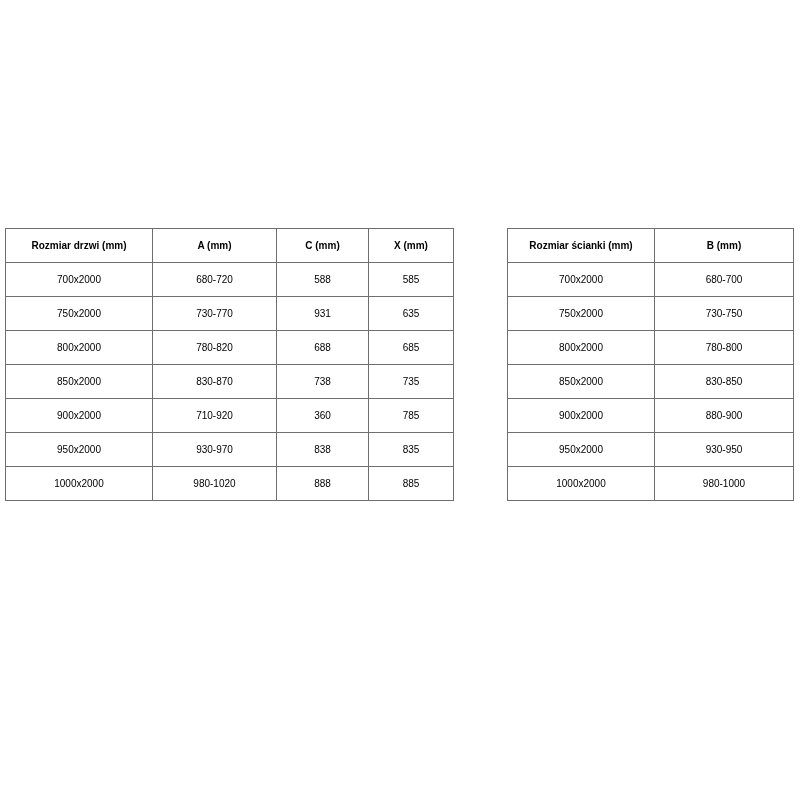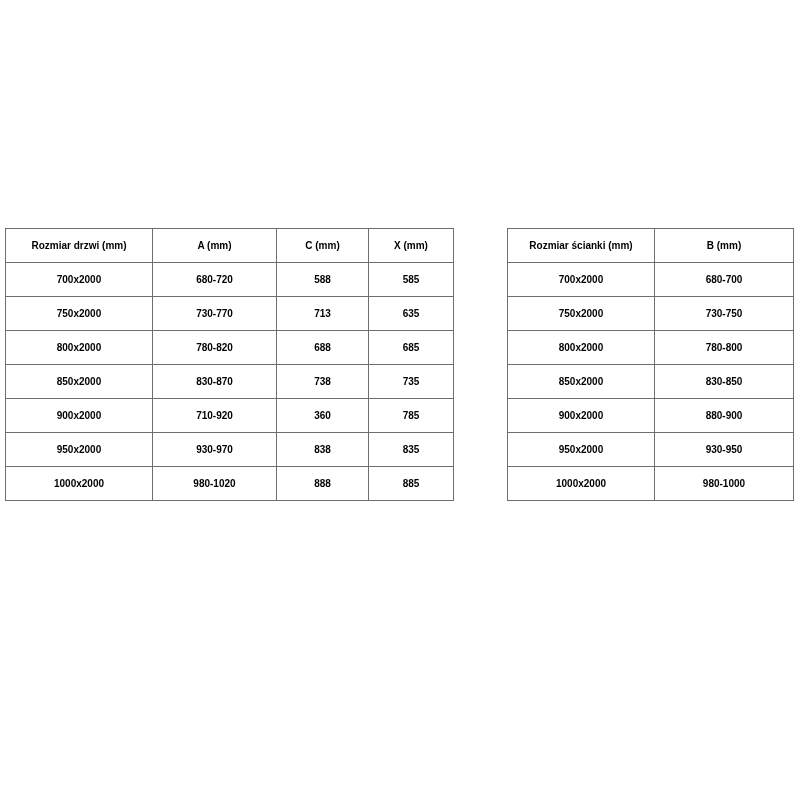--- a/index.html
+++ b/index.html
@@ -35,21 +35,21 @@
     line-height: 1;
     color: #000000;
     background: #ffffff;
     overflow: hidden;
     white-space: nowrap;
   }
   table.spec-table th {
     font-weight: bold;
   }
   table.spec-table td {
-    font-weight: bold;
+    font-weight: normal;
   }
 </style>
 </head>
 <body>
 
 <div class="canvas">
   <table class="spec-table left">
       <colgroup>
         <col style="width: 147px;">
         <col style="width: 124px;">
@@ -67,21 +67,21 @@
       <tbody>
         <tr>
           <td>700x2000</td>
           <td>680-720</td>
           <td>588</td>
           <td>585</td>
         </tr>
         <tr>
           <td>750x2000</td>
           <td>730-770</td>
-          <td>713</td>
+          <td>931</td>
           <td>635</td>
         </tr>
         <tr>
           <td>800x2000</td>
           <td>780-820</td>
           <td>688</td>
           <td>685</td>
         </tr>
         <tr>
           <td>850x2000</td>

